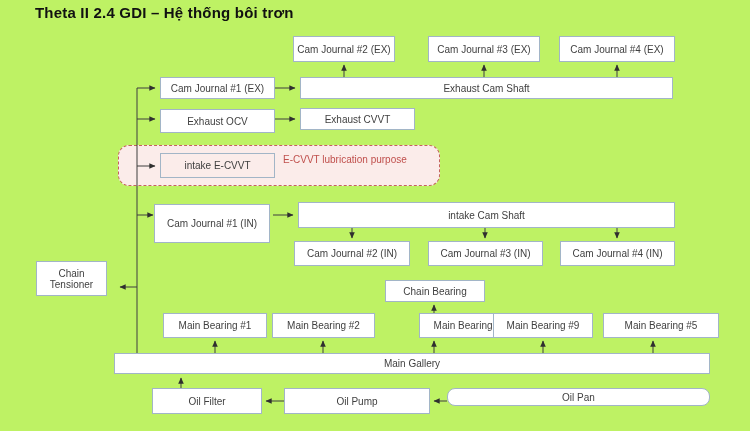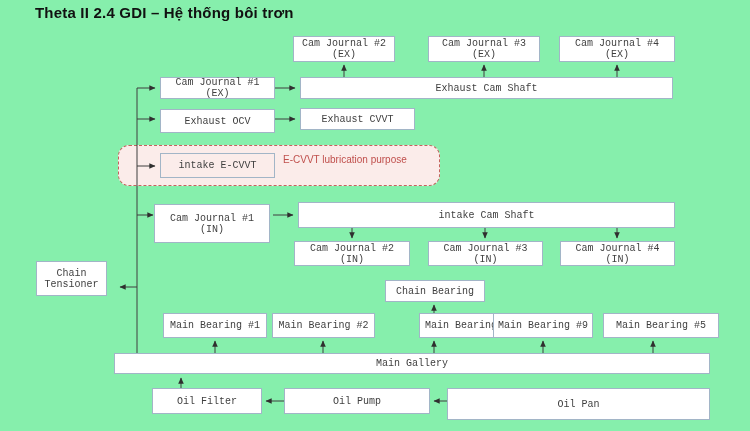--- a/index.html
+++ b/index.html
@@ -5,21 +5,21 @@
   html, body {
     margin: 0;
     padding: 0;
     background: #ffffff;
     font-family: "Liberation Sans", sans-serif;
   }
   .stage {
     position: relative;
     width: 750px;
     height: 431px;
-    background: #86efac;
+    background: #bef264;
     overflow: hidden;
   }
   .title {
     position: absolute;
     left: 35px;
     top: 4px;
     font-size: 15px;
     font-weight: bold;
     color: #111111;
     letter-spacing: 0.2px;
@@ -31,21 +31,20 @@
     background: #ffffff;
     color: #3f3f3f;
     font-size: 10px;
     line-height: 11px;
     display: flex;
     align-items: center;
     justify-content: center;
     text-align: center;
     padding: 1px 2px;
     z-index: 3;
-    font-family: Liberation Mono, monospace;
   }
   .box.pink {
     background: #fbecea;
   }
   .highlight-zone {
     position: absolute;
     left: 118px;
     top: 145px;
     width: 322px;
     height: 41px;
@@ -152,15 +151,15 @@
   <div class="box" style="left:163px; top:313px; width:104px; height:25px;">Main Bearing #1</div>
   <div class="box" style="left:272px; top:313px; width:103px; height:25px;">Main Bearing #2</div>
   <div class="box" style="left:383px; top:313px; width:102px; height:25px;margin-left:36px;">Main Bearing #3</div>
   <div class="box" style="left:493px; top:313px; width:100px; height:25px;">Main Bearing #9</div>
   <div class="box" style="left:603px; top:313px; width:116px; height:25px;">Main Bearing #5</div>
 
   <div class="box" style="left:114px; top:353px; width:596px; height:21px;">Main Gallery</div>
 
   <div class="box" style="left:152px; top:388px; width:110px; height:26px;">Oil Filter</div>
   <div class="box" style="left:284px; top:388px; width:146px; height:26px;">Oil Pump</div>
-  <div class="box" style="left:447px; top:388px; width:263px; height:32px;">Oil Pan</div>
+  <div class="box" style="left:447px; top:388px; width:263px; height:18px;border-radius:8px;">Oil Pan</div>
 
 </div>
 
 </body></html>

